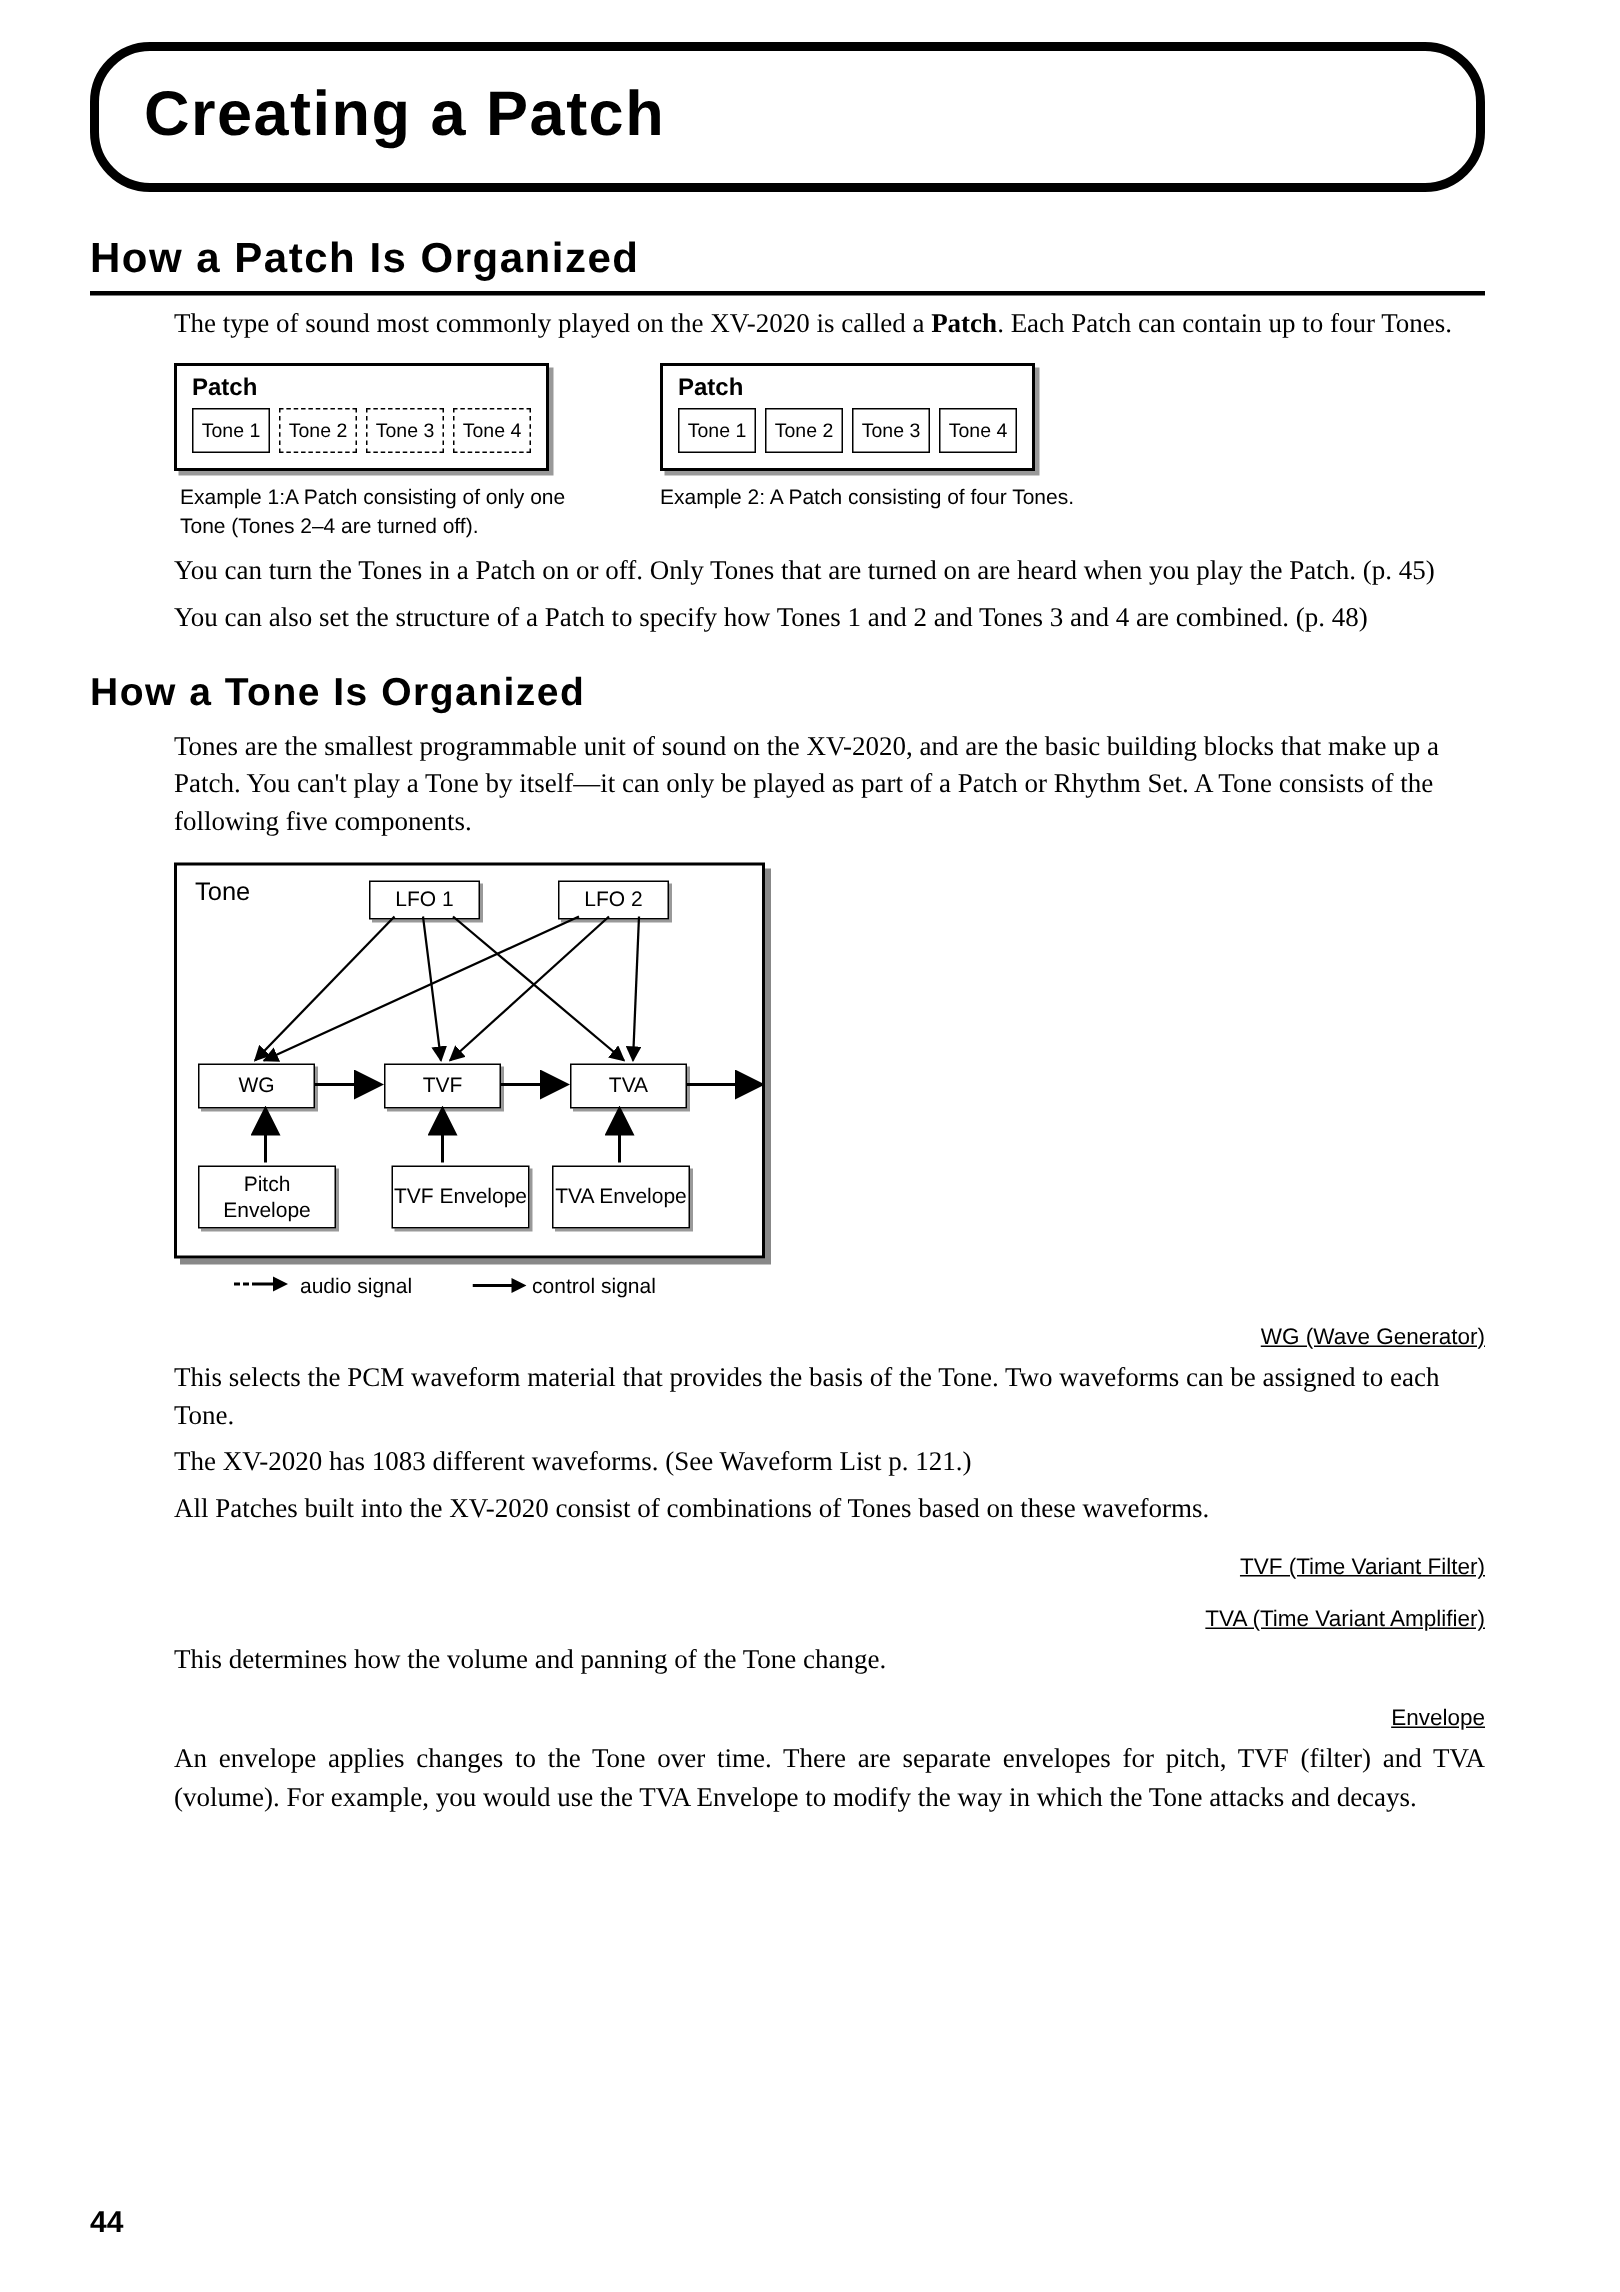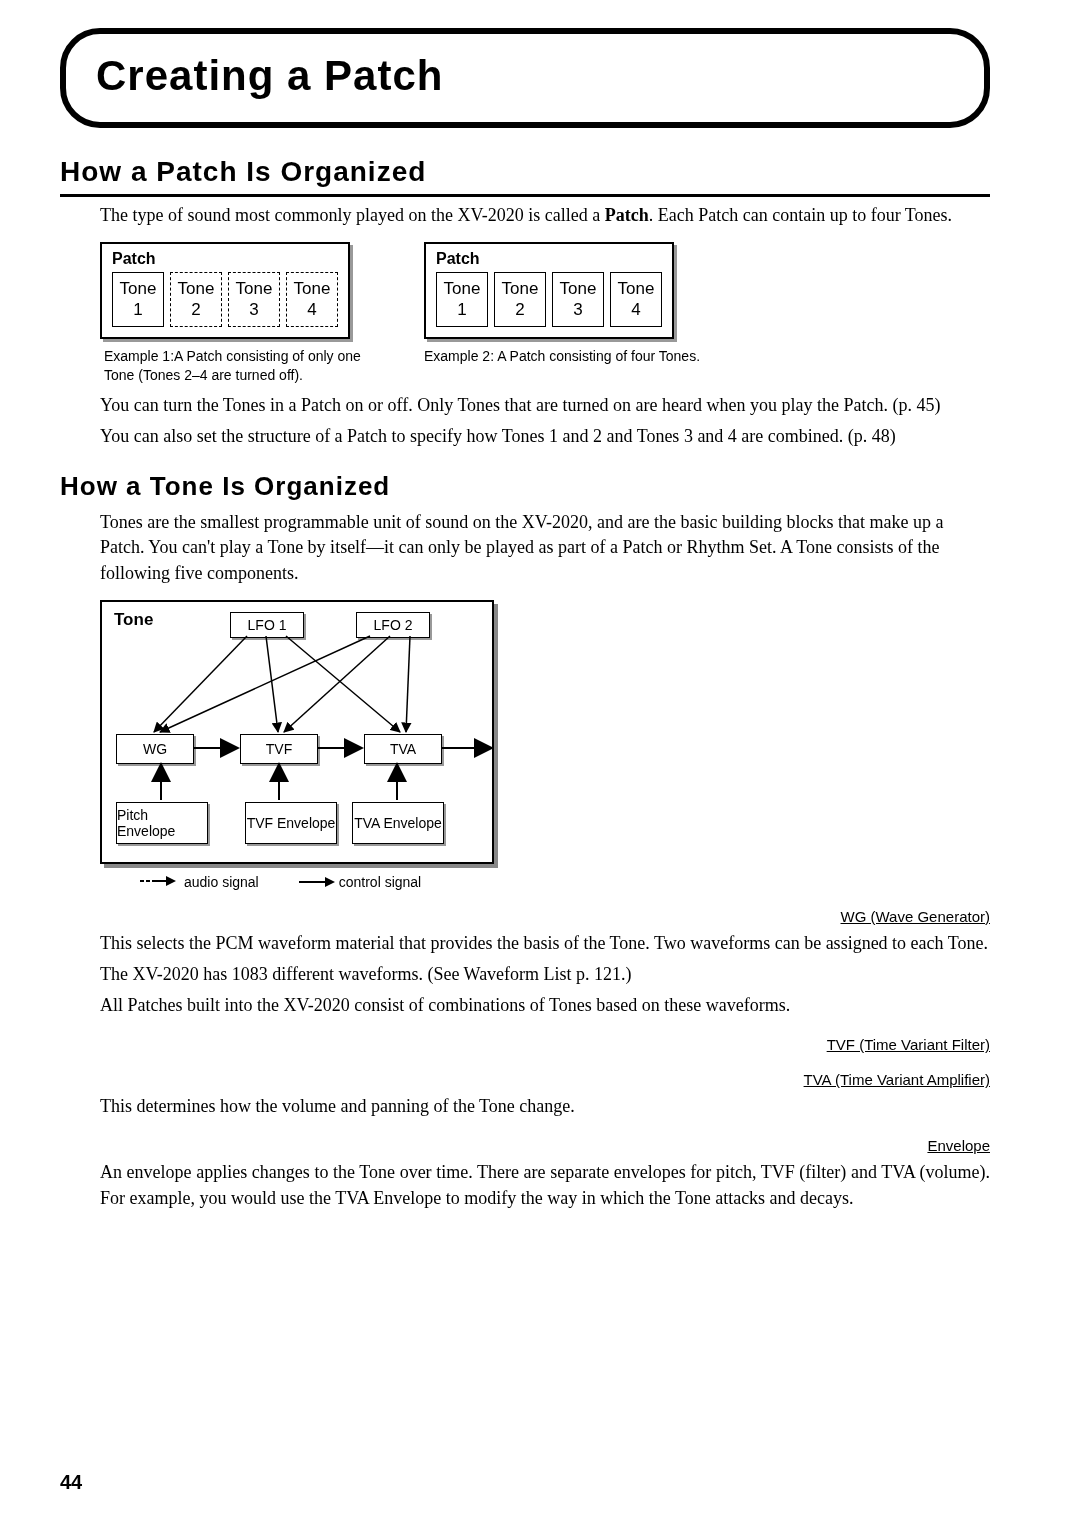--- a/index.html
+++ b/index.html
@@ -40,21 +40,21 @@
     border-bottom: 3px solid #000;
   }
   h2.subsection {
     font-family: Arial, Helvetica, sans-serif;
     font-weight: 700;
     font-size: 26px;
     letter-spacing: 1px;
     margin: 22px 0 8px 0;
   }
   .body-col {
-    margin-left: 40px;
+    margin-left: 56px;
     margin-right: 0;
   }
   p.body {
     font-size: 18px;
     line-height: 1.4;
     margin: 6px 0;
   }
   .bold { font-weight: 700; }
   .diag-row {
     display: flex;
@@ -83,21 +83,21 @@
     margin: 0 0 4px 0;
   }
   .tone-row {
     display: flex;
     gap: 6px;
   }
   .tone-cell {
     flex: 1;
     text-align: center;
     font-family: Arial, Helvetica, sans-serif;
-    font-size: 17px;
+    font-size: 13px;
     line-height: 1.2;
     padding: 6px 0;
     box-sizing: border-box;
   }
   .tone-on { border: 1.5px solid #000; }
   .tone-off { border: 1.5px dashed #000; }
   h3.para-head {
     font-family: Arial, Helvetica, sans-serif;
     font-weight: 400;
     font-size: 15px;
@@ -122,30 +122,31 @@
     width: 390px;
     height: 260px;
     border: 2px solid #000;
     box-shadow: 4px 4px 0 #888;
     background: #fff;
   }
   .tone-grid-title {
     position: absolute;
     top: 8px; left: 12px;
     font-family: Arial, Helvetica, sans-serif;
-    font-weight: 700;
+    font-weight: 400;
     font-size: 17px;
   }
   .box {
     position: absolute;
     border: 1.5px solid #000;
     box-shadow: 2px 2px 0 #999;
     background: #fff;
     font-family: Arial, Helvetica, sans-serif;
     font-size: 14px;
+    text-align: center;
     display: flex;
     align-items: center;
     justify-content: center;
     line-height: 1.15;
   }
   .lfo1 { top: 10px; left: 128px; width: 72px; height: 24px; }
   .lfo2 { top: 10px; left: 254px; width: 72px; height: 24px; }
   .wg   { top: 132px; left: 14px;  width: 76px; height: 28px; }
   .tvf  { top: 132px; left: 138px; width: 76px; height: 28px; }
   .tva  { top: 132px; left: 262px; width: 76px; height: 28px; }

